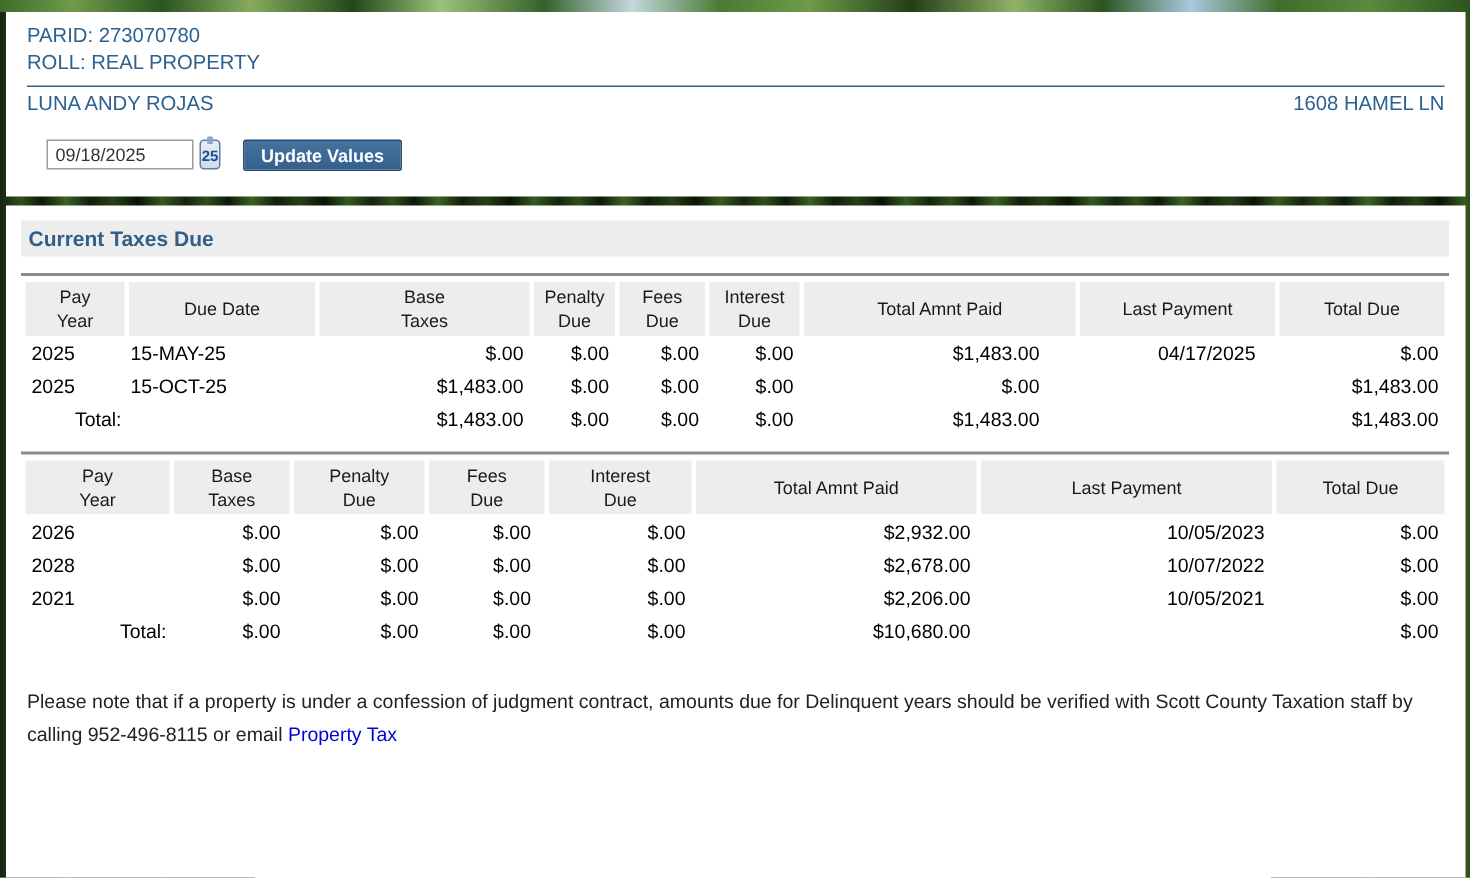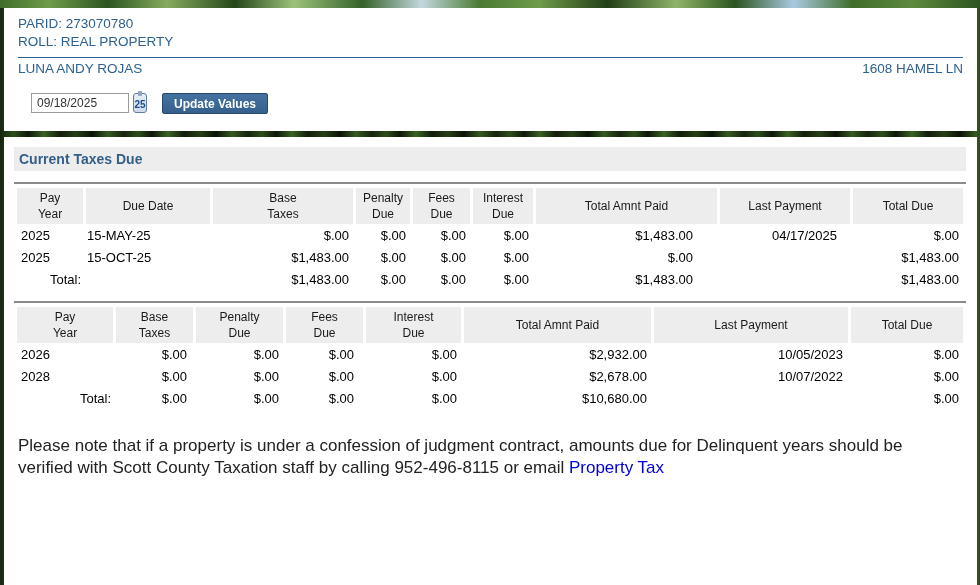--- a/index.html
+++ b/index.html
@@ -92,21 +92,21 @@
   table.tbl tr.total-row td:first-child { text-align:right; padding-right:2px; }
   .tbl-current td:nth-child(2) { text-align:left; padding-left:1px; }
   .tbl-current td:nth-child(7) { padding-right:24px; }
   .tbl-current td:nth-child(8) { padding-right:13px; }
   .tbl-current tr.total-row td:first-child { padding-right:18px; }
   .tbl-delinq td:nth-child(2) { padding-right:6px; }
   .tbl-delinq td:nth-child(4) { padding-right:9px; }
   .tbl-delinq td:nth-child(7) { padding-right:5px; }
 
   .note {
-    margin-top:26px; font-size:17px; color:#222; line-height:22px;
+    margin-top:26px; font-size:13px; color:#222; line-height:22px;
     padding-right:8px; padding-left:4px;
   }
   .note a { color:#0000dd; text-decoration:none; cursor:pointer; }
 </style>
 </head>
 <body>
 
 <div class="page">
   <div class="top-banner"></div>
 
@@ -246,20 +246,30 @@
         <tr>
           <td>2028</td>
           <td>$.00</td>
           <td>$.00</td>
           <td>$.00</td>
           <td>$.00</td>
           <td>$2,678.00</td>
           <td>10/07/2022</td>
           <td>$.00</td>
         </tr>
+        <tr>
+          <td>2021</td>
+          <td>$.00</td>
+          <td>$.00</td>
+          <td>$.00</td>
+          <td>$.00</td>
+          <td>$2,206.00</td>
+          <td>10/05/2021</td>
+          <td>$.00</td>
+        </tr>
         <tr class="total-row">
           <td>Total:</td>
           <td>$.00</td>
           <td>$.00</td>
           <td>$.00</td>
           <td>$.00</td>
           <td>$10,680.00</td>
           <td></td>
           <td>$.00</td>
         </tr>

